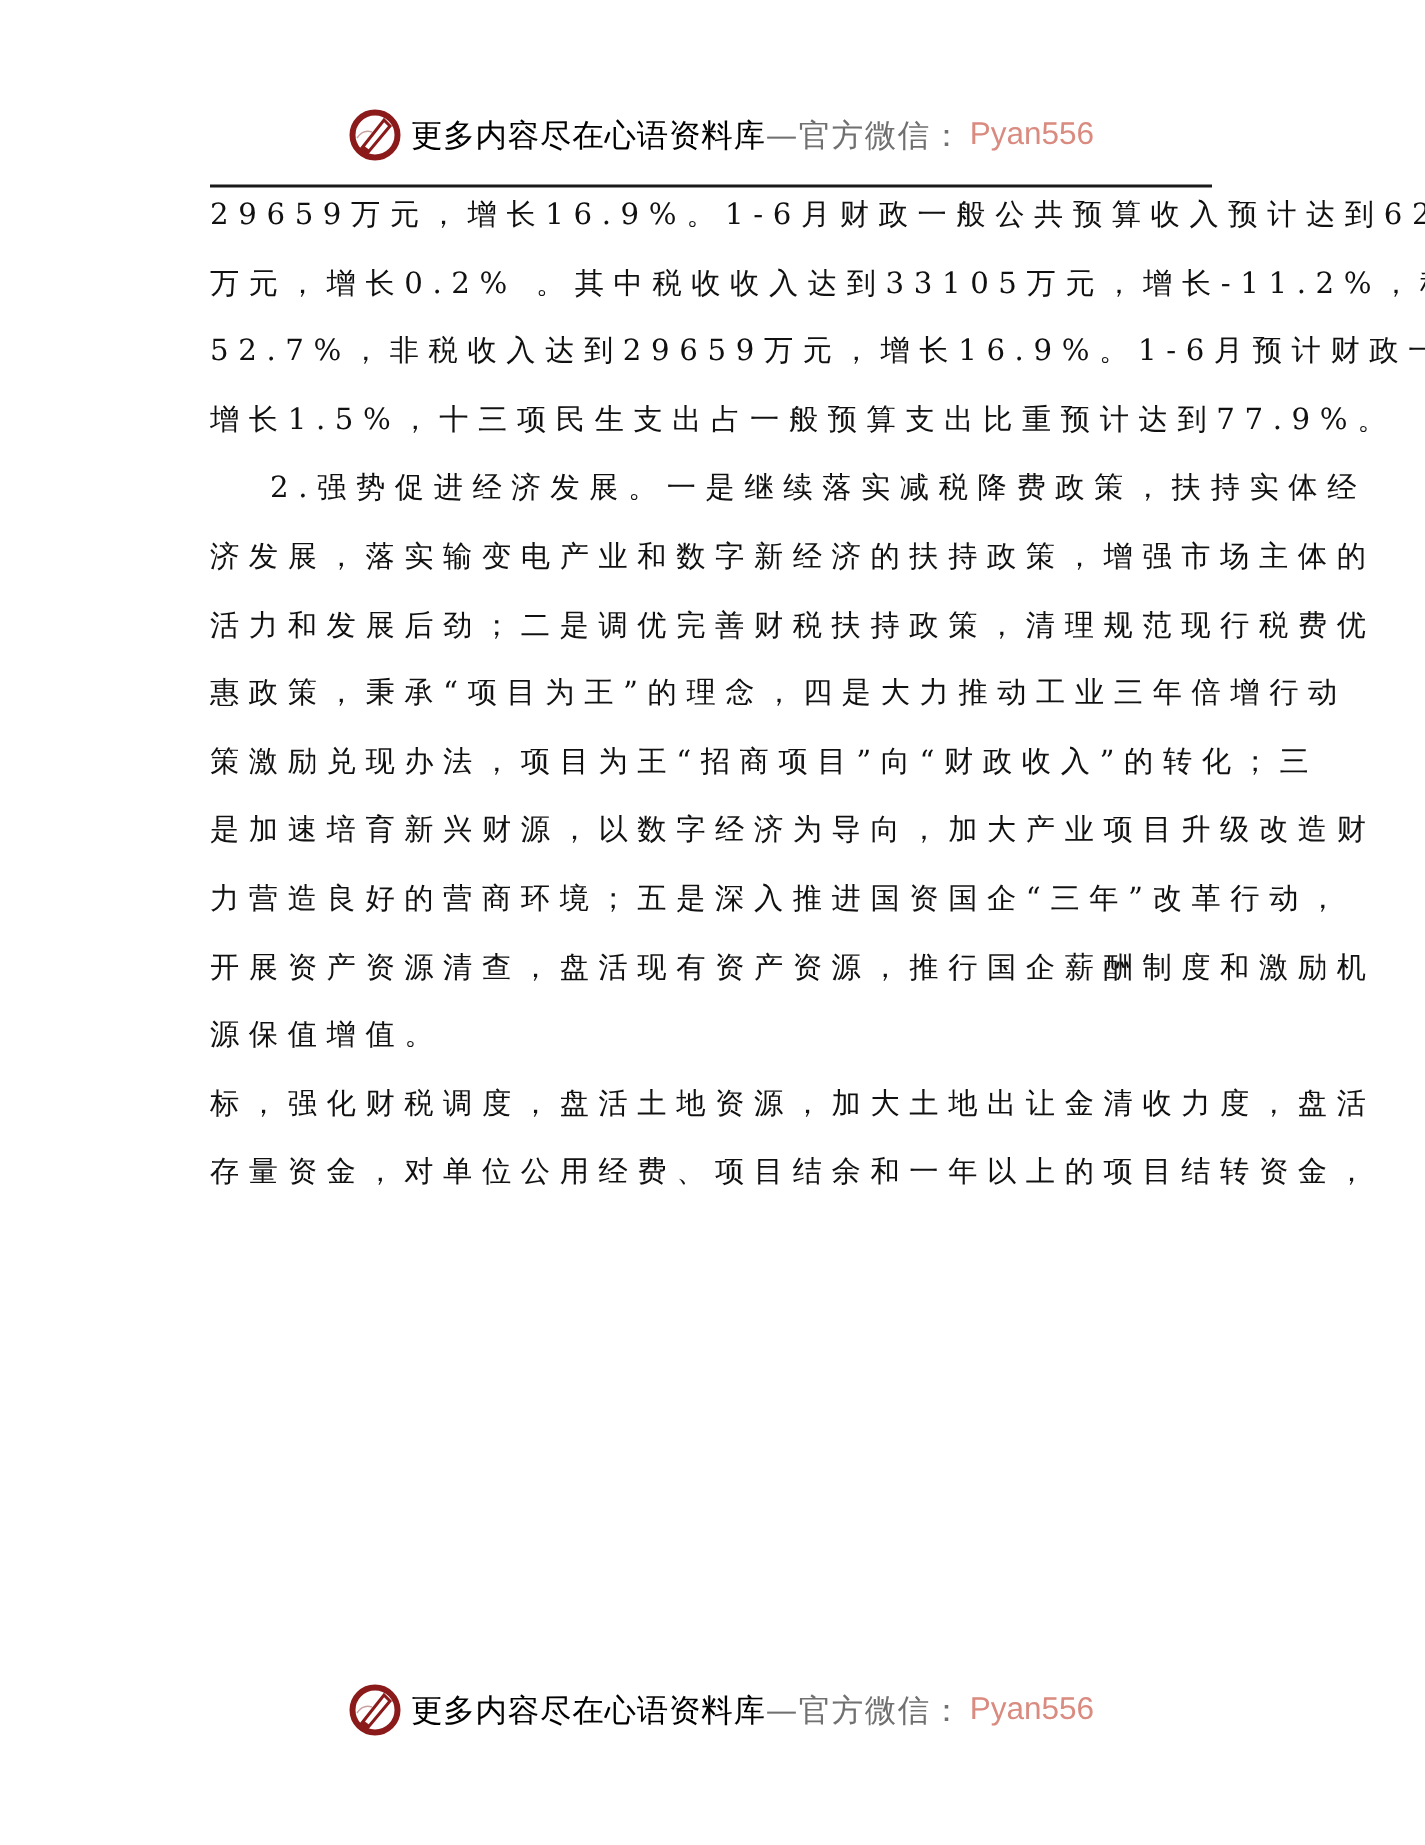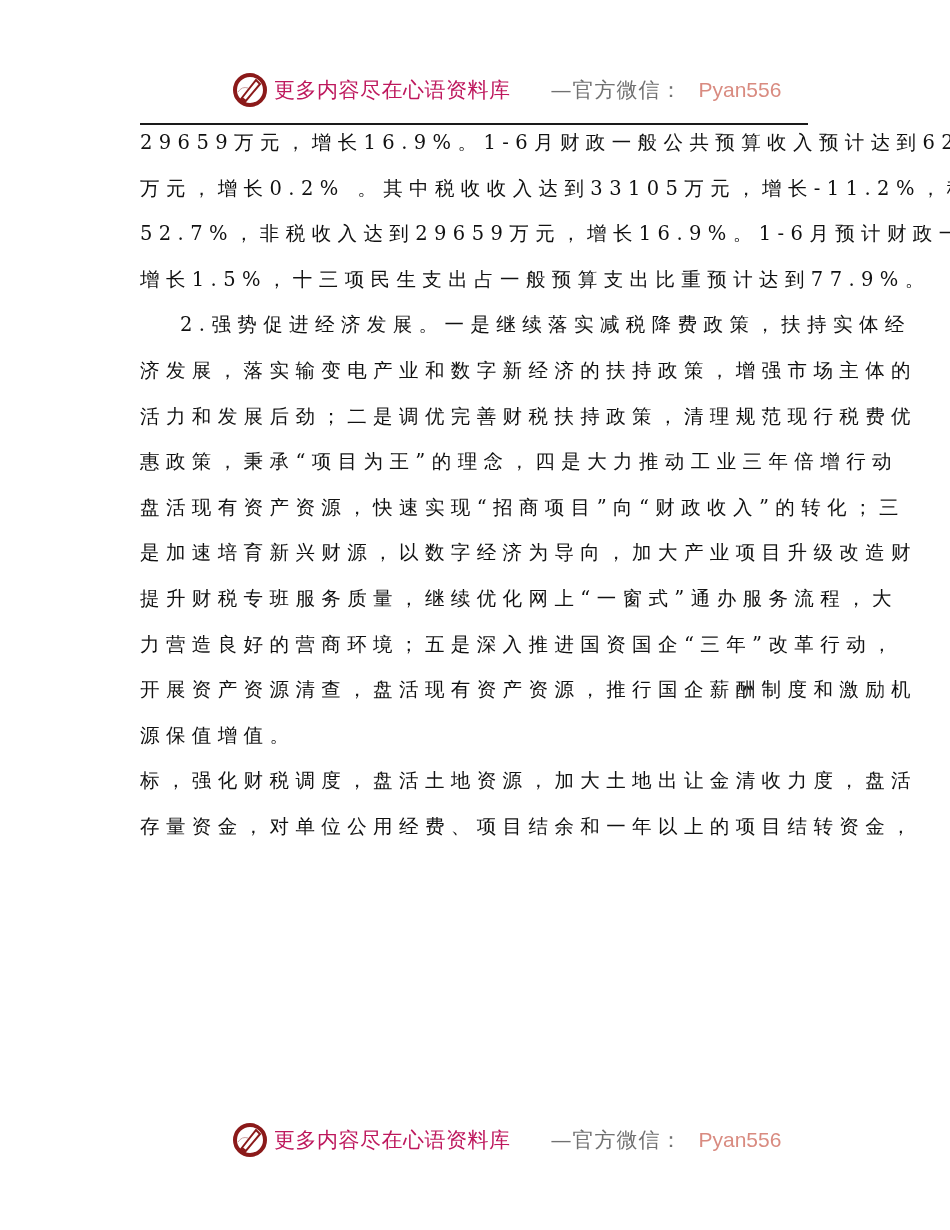--- a/index.html
+++ b/index.html
@@ -27,35 +27,34 @@
     .banner.bottom { top: 1120px; }
     .logo {
       width: 36px;
       height: 36px;
       margin-right: 6px;
       display: inline-block;
     }
     .brand-text {
       font-family: "DejaVu Serif", "Liberation Serif", serif;
       font-size: 21px;
-      color: #be185d;
+      color: #000000;
       letter-spacing: 0.5px;
     }
     .dash-text {
       font-family: "DejaVu Serif", "Liberation Serif", serif;
       font-size: 21px;
       color: #707070;
       letter-spacing: 1px;
-      margin-left: 40px;
     }
     .wx-id {
       font-family: "Liberation Sans", "DejaVu Sans", sans-serif;
       font-size: 21px;
       color: #d98b80;
-      margin-left: 16px;
+      margin-left: 4px;
     }
     .header-rule {
       position: absolute;
       left: 140px;
       top: 123px;
       width: 668px;
       height: 0;
       border-top: 2px solid #1a1a1a;
     }
     .content {
@@ -97,23 +96,22 @@
     <div class="line">29659万元，增长16.9%。1-6月财政一般公共预算收入预计达到62764</div>
     <div class="line">万元，增长0.2% 。其中税收收入达到33105万元，增长-11.2%，税比</div>
     <div class="line">52.7%，非税收入达到29659万元，增长16.9%。1-6月预计财政一般预</div>
     <div class="line">增长1.5%，十三项民生支出占一般预算支出比重预计达到77.9%。</div>
   </div>
   <div>
     <div class="line indent">2.强势促进经济发展。一是继续落实减税降费政策，扶持实体经</div>
     <div class="line">济发展，落实输变电产业和数字新经济的扶持政策，增强市场主体的</div>
     <div class="line">活力和发展后劲；二是调优完善财税扶持政策，清理规范现行税费优</div>
     <div class="line">惠政策，秉承“项目为王”的理念，四是大力推动工业三年倍增行动</div>
-    <div class="line">盘活现有资产资源，快速实现“招商项目”向“财政收入”的转化；三</div>
+    <div class="line">策激励兑现办法，项目为王“招商项目”向“财政收入”的转化；三</div>
     <div class="line">是加速培育新兴财源，以数字经济为导向，加大产业项目升级改造财</div>
-    <div class="line">提升财税专班服务质量，继续优化网上“一窗式”通办服务流程，大</div>
     <div class="line">力营造良好的营商环境；五是深入推进国资国企“三年”改革行动，</div>
     <div class="line">开展资产资源清查，盘活现有资产资源，推行国企薪酬制度和激励机</div>
     <div class="line">源保值增值。</div>
   </div>
   <div>
     <div class="line">标，强化财税调度，盘活土地资源，加大土地出让金清收力度，盘活</div>
     <div class="line">存量资金，对单位公用经费、项目结余和一年以上的项目结转资金，</div>
   </div>
 </div>
 

